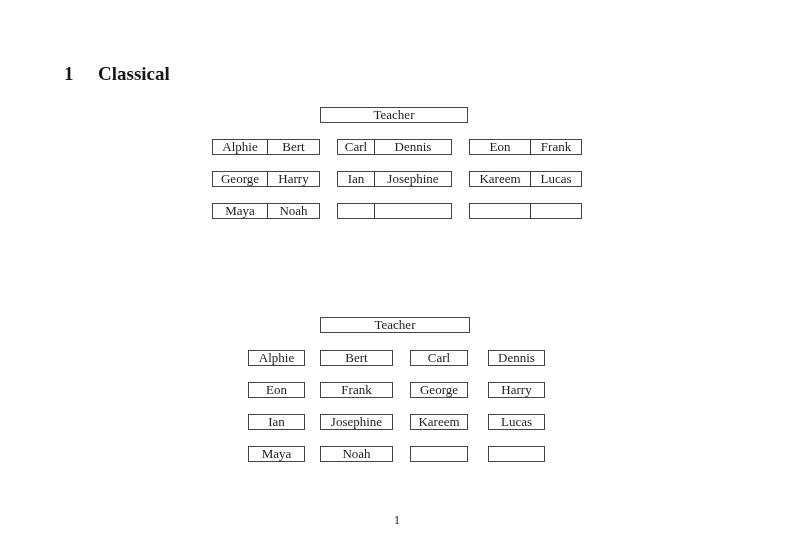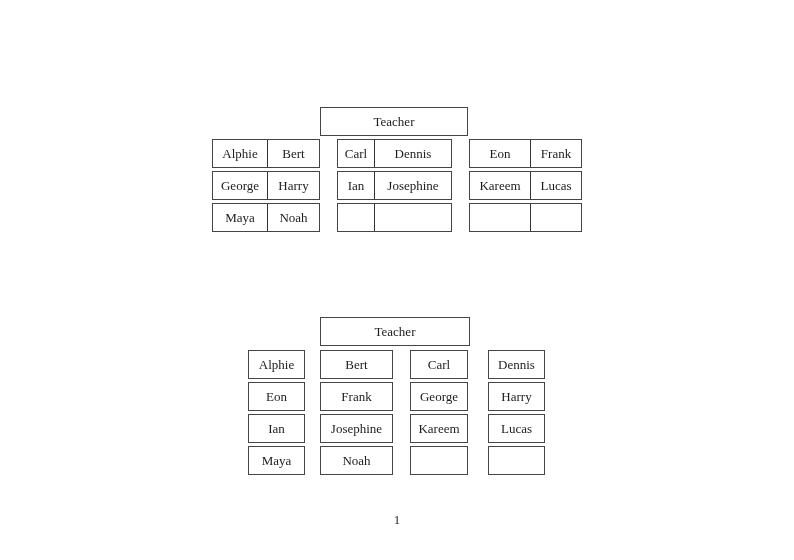--- a/index.html
+++ b/index.html
@@ -23,21 +23,21 @@
     line-height: 19px;
     white-space: nowrap;
     color: #161616;
   }
   .h-num {
     display: inline-block;
     width: 34px;
   }
   .box, .desk {
     position: absolute;
-    height: 29px;
+    height: 16px;
     border: 1px solid #454545;
     background: #ffffff;
     box-sizing: border-box;
   }
   .box {
     display: flex;
     align-items: center;
     justify-content: center;
     font-size: 13px;
     white-space: nowrap;
@@ -69,20 +69,23 @@
     text-align: center;
     font-size: 13px;
     color: #2a2a2a;
   }
 </style>
 </head>
 <body>
 
 <div class="page">
 
+  <div class="heading" style="left:64px; top:64px;">
+    <span class="h-num">1</span><span>Classical</span>
+  </div>
 
   <div class="box" style="left:320px; top:107px; width:148px;">Teacher</div>
 
   <div class="desk" style="left:212px; top:139px; width:108px;">
     <div class="seat cA1">Alphie</div>
     <div class="seat">Bert</div>
   </div>
   <div class="desk" style="left:337px; top:139px; width:115px;">
     <div class="seat cB1">Carl</div>
     <div class="seat">Dennis</div>

